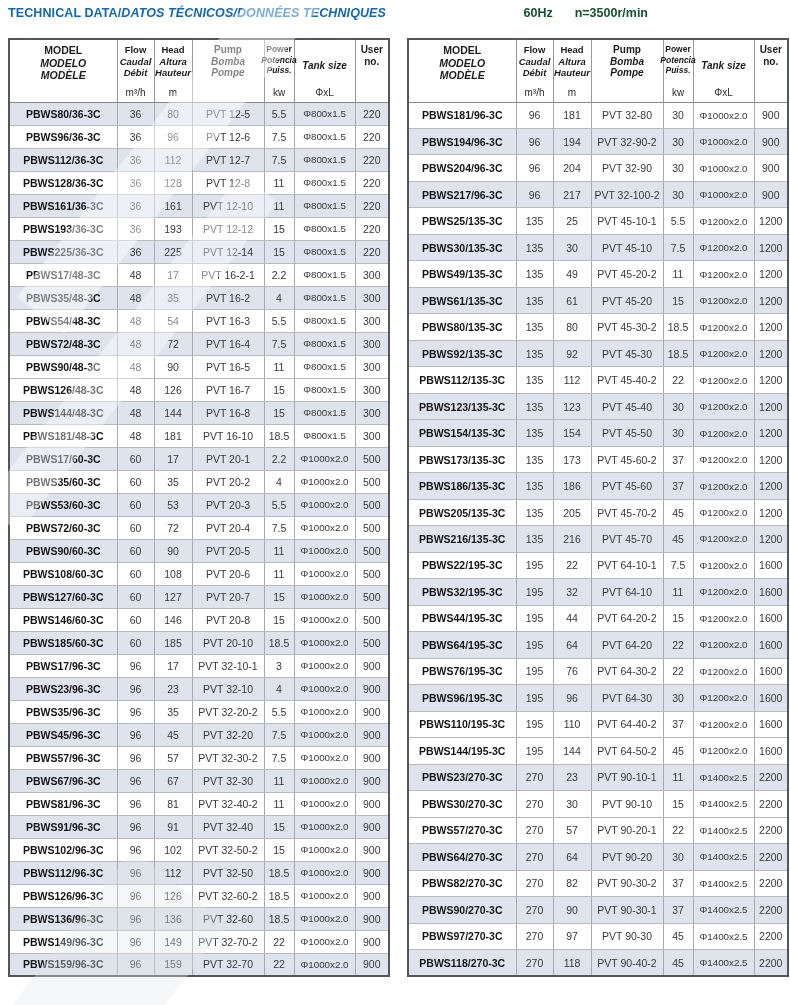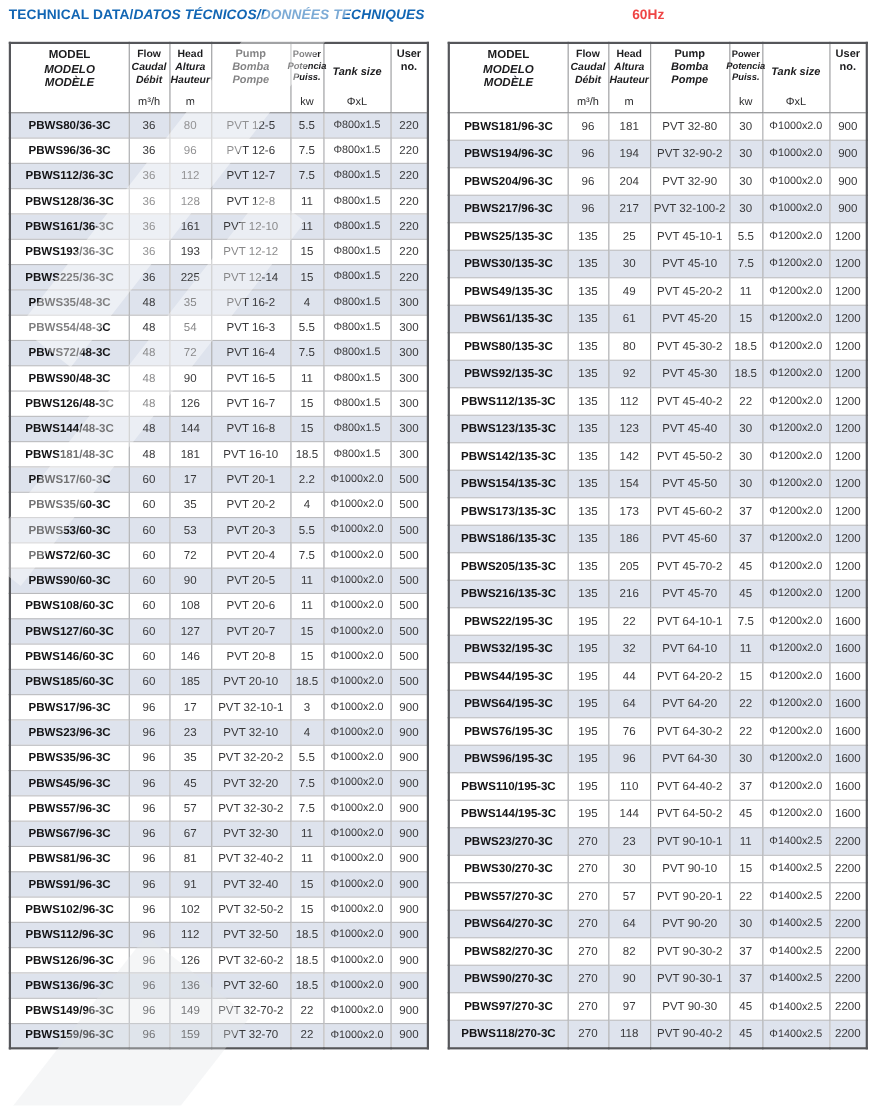--- a/index.html
+++ b/index.html
@@ -5,21 +5,21 @@
   * { margin:0; padding:0; box-sizing:border-box; }
   html,body { width:790px; height:1005px; background:#ffffff; overflow:hidden;
               font-family:"Liberation Sans", sans-serif; }
   .page { position:relative; width:656px; height:1005px; }
 
   
   .titlebar { display:flex; justify-content:space-between; align-items:baseline;
               padding:6px 8px 0 8px; height:26px; }
   .title { font-size:12.5px; font-weight:bold; color:#1266b4; letter-spacing:.1px; }
   .title .it { font-style:italic; }
-  .rpm { font-size:12.5px; font-weight:bold; color:#ef4444; display:flex; gap:22px;flex-direction:column; }
+  .rpm { font-size:12.5px; font-weight:bold; color:#14532d; display:flex; gap:22px; }
 
   
   .tables { display:flex; gap:17px; margin:12px 5px 0 8px; }
   table { border-collapse:collapse; table-layout:fixed; width:380px;
           border:2px solid #55565a; background:#fff; }
   col.c0{width:108px;} col.c1{width:37px;} col.c2{width:38px;} col.c3{width:72px;}
   col.c4{width:30px;} col.c5{width:61px;} col.c6{width:34px;}
 
   th { border:1px solid #97989b; vertical-align:top; padding:0; height:63px;
        font-weight:bold; color:#1c1c1e; background:#fff; }
@@ -209,20 +209,29 @@
           </tr>
           <tr class="shaded">
             <td class="c0">PBWS225/36-3C</td>
             <td class="c1">36</td>
             <td class="c2">225</td>
             <td class="c3">PVT 12-14</td>
             <td class="c4">15</td>
             <td class="c5">Φ800x1.5</td>
             <td class="c6">220</td>
           </tr>
+          <tr class="plain">
+            <td class="c0">PBWS17/48-3C</td>
+            <td class="c1">48</td>
+            <td class="c2">17</td>
+            <td class="c3">PVT 16-2-1</td>
+            <td class="c4">2.2</td>
+            <td class="c5">Φ800x1.5</td>
+            <td class="c6">300</td>
+          </tr>
           <tr class="shaded">
             <td class="c0">PBWS35/48-3C</td>
             <td class="c1">48</td>
             <td class="c2">35</td>
             <td class="c3">PVT 16-2</td>
             <td class="c4">4</td>
             <td class="c5">Φ800x1.5</td>
             <td class="c6">300</td>
           </tr>
           <tr class="plain">
@@ -672,29 +681,20 @@
           </tr>
           <tr class="shaded">
             <td class="c0">PBWS123/135-3C</td>
             <td class="c1">135</td>
             <td class="c2">123</td>
             <td class="c3">PVT 45-40</td>
             <td class="c4">30</td>
             <td class="c5">Φ1200x2.0</td>
             <td class="c6">1200</td>
           </tr>
-          <tr class="plain">
-            <td class="c0">PBWS142/135-3C</td>
-            <td class="c1">135</td>
-            <td class="c2">142</td>
-            <td class="c3">PVT 45-50-2</td>
-            <td class="c4">30</td>
-            <td class="c5">Φ1200x2.0</td>
-            <td class="c6">1200</td>
-          </tr>
           <tr class="shaded">
             <td class="c0">PBWS154/135-3C</td>
             <td class="c1">135</td>
             <td class="c2">154</td>
             <td class="c3">PVT 45-50</td>
             <td class="c4">30</td>
             <td class="c5">Φ1200x2.0</td>
             <td class="c6">1200</td>
           </tr>
           <tr class="plain">

